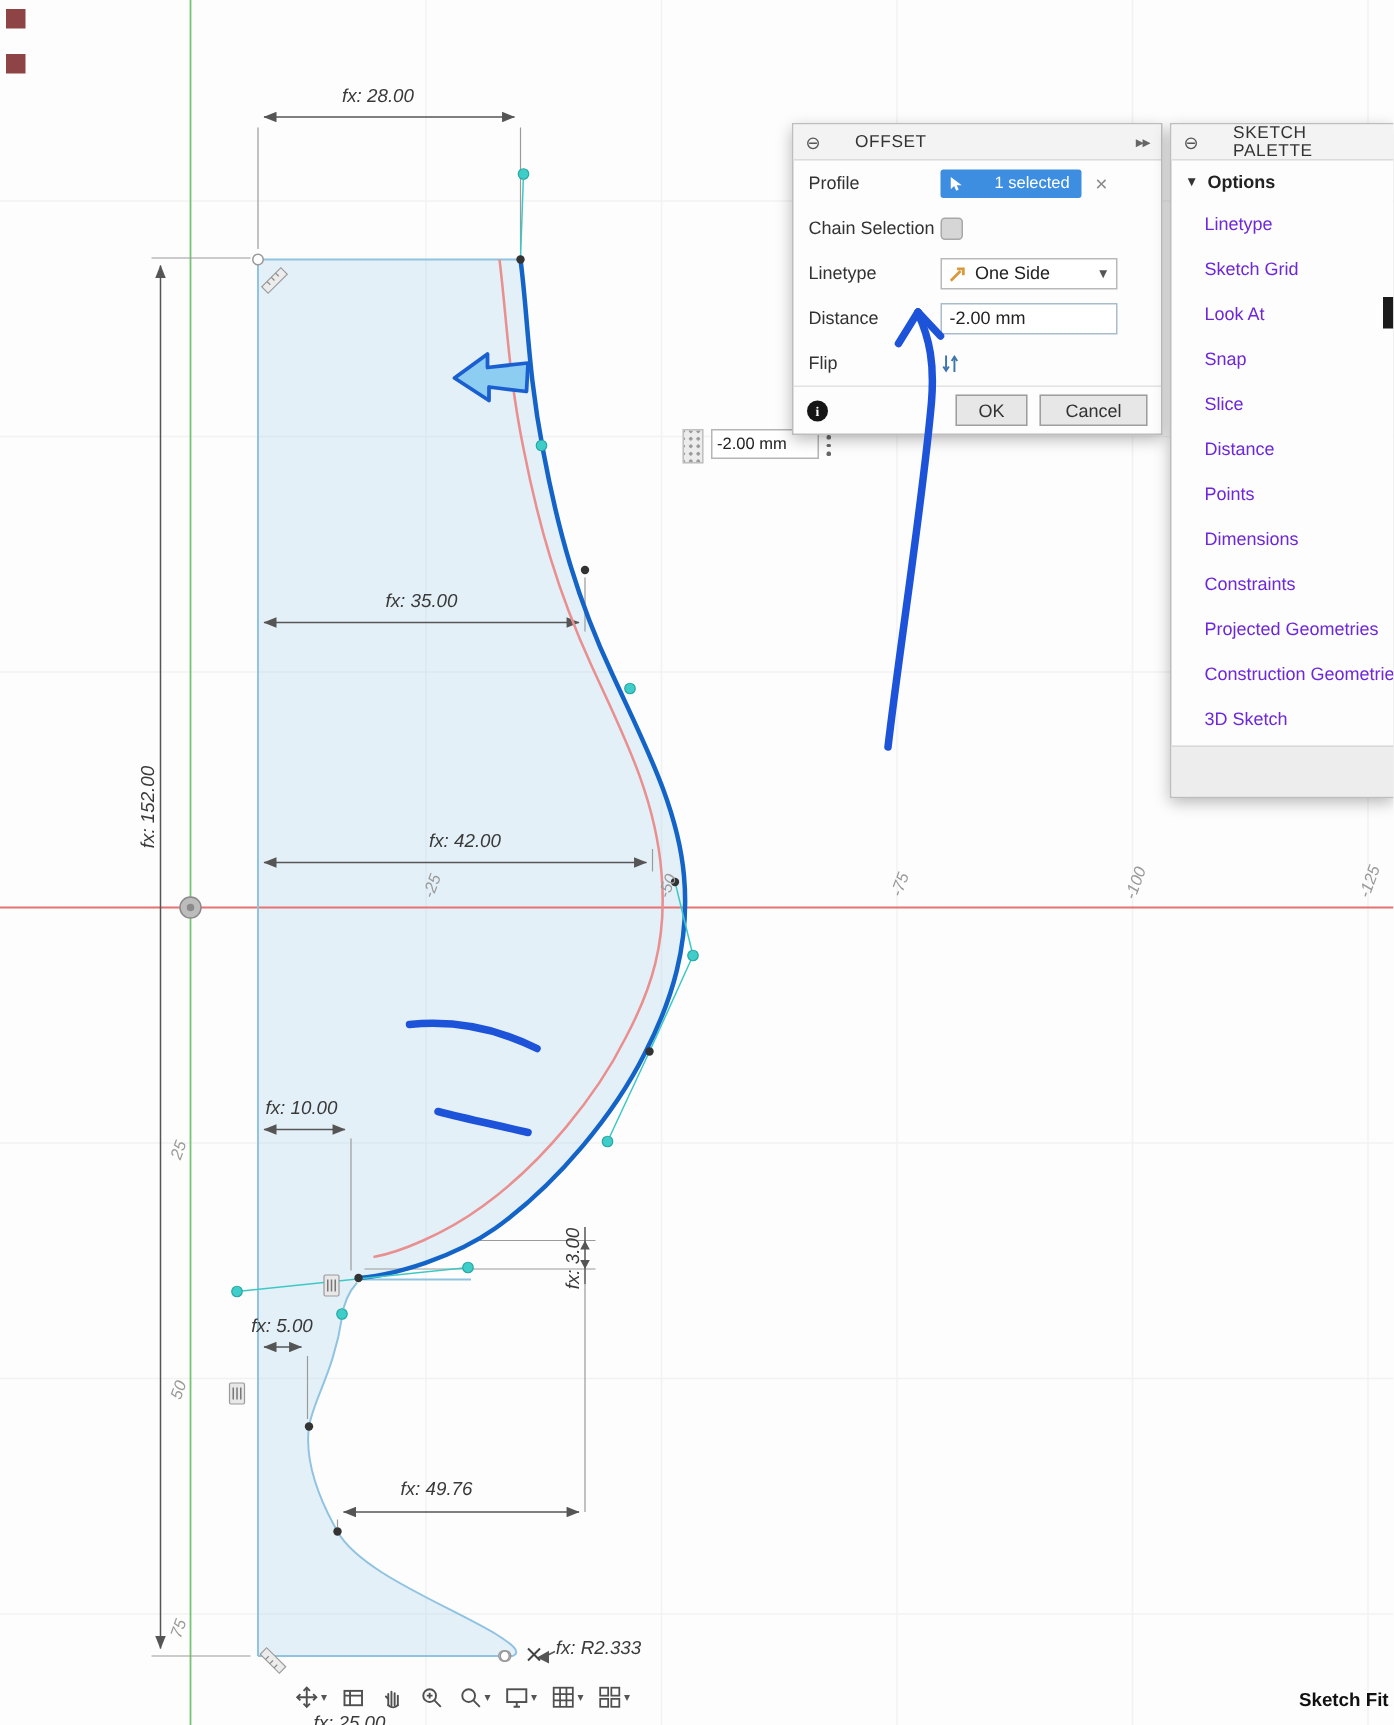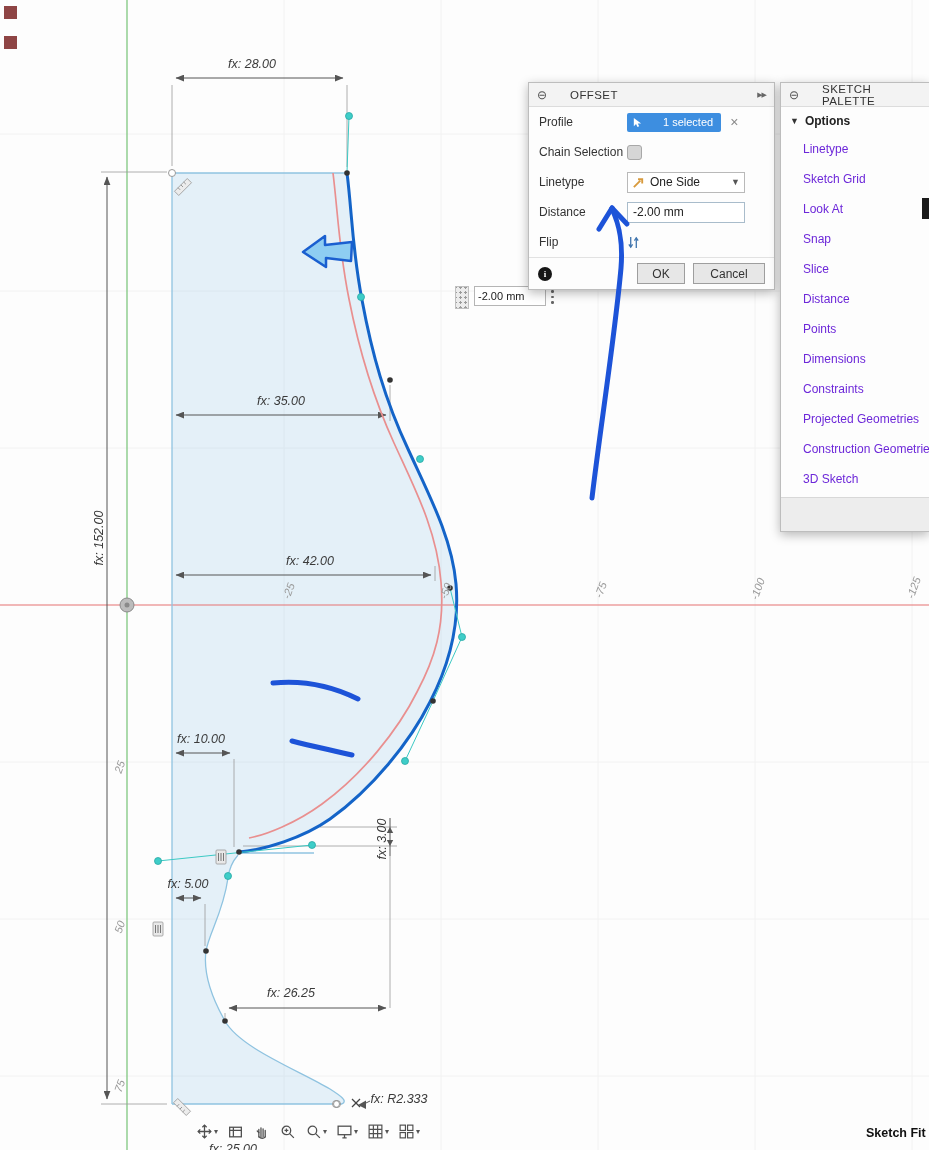--- a/index.html
+++ b/index.html
@@ -247,21 +247,21 @@
   </g>
 </svg>
 
 <div id="label-layer">
     <div class="dim-label" style="left: 252px; top: 64px; transform: translate(-50%, -50%);">fx: 28.00</div>
     <div class="dim-label" style="left: 281px; top: 401px; transform: translate(-50%, -50%);">fx: 35.00</div>
     <div class="dim-label" style="left: 310px; top: 561px; transform: translate(-50%, -50%);">fx: 42.00</div>
     <div class="dim-label" style="left: 99px; top: 538px; transform: translate(-50%, -50%) rotate(-90deg);">fx: 152.00</div>
     <div class="dim-label" style="left: 201px; top: 739px; transform: translate(-50%, -50%);">fx: 10.00</div>
     <div class="dim-label" style="left: 188px; top: 884px; transform: translate(-50%, -50%);">fx: 5.00</div>
-    <div class="dim-label" style="left: 291px; top: 993px; transform: translate(-50%, -50%);">fx: 26.25</div>
+    <div class="dim-label" style="left: 291px; top: 993px; transform: translate(-50%, -50%);">fx: 49.76</div>
     <div class="dim-label" style="left: 382px; top: 839px; transform: translate(-50%, -50%) rotate(-90deg);">fx: 3.00</div>
     <div class="dim-label" style="left: 399px; top: 1099px; transform: translate(-50%, -50%);">fx: R2.333</div>
     <div class="dim-label" style="left: 233px; top: 1149px; transform: translate(-50%, -50%);">fx: 25.00</div>
     <div class="axis-label" style="left: 289px; top: 591px;">-25</div>
     <div class="axis-label" style="left: 446px; top: 591px;">-50</div>
     <div class="axis-label" style="left: 601px; top: 590px;">-75</div>
     <div class="axis-label" style="left: 758px; top: 589px;">-100</div>
     <div class="axis-label" style="left: 914px; top: 588px;">-125</div>
     <div class="axis-label" style="left: 120px; top: 767px;">25</div>
     <div class="axis-label" style="left: 120px; top: 927px;">50</div>

